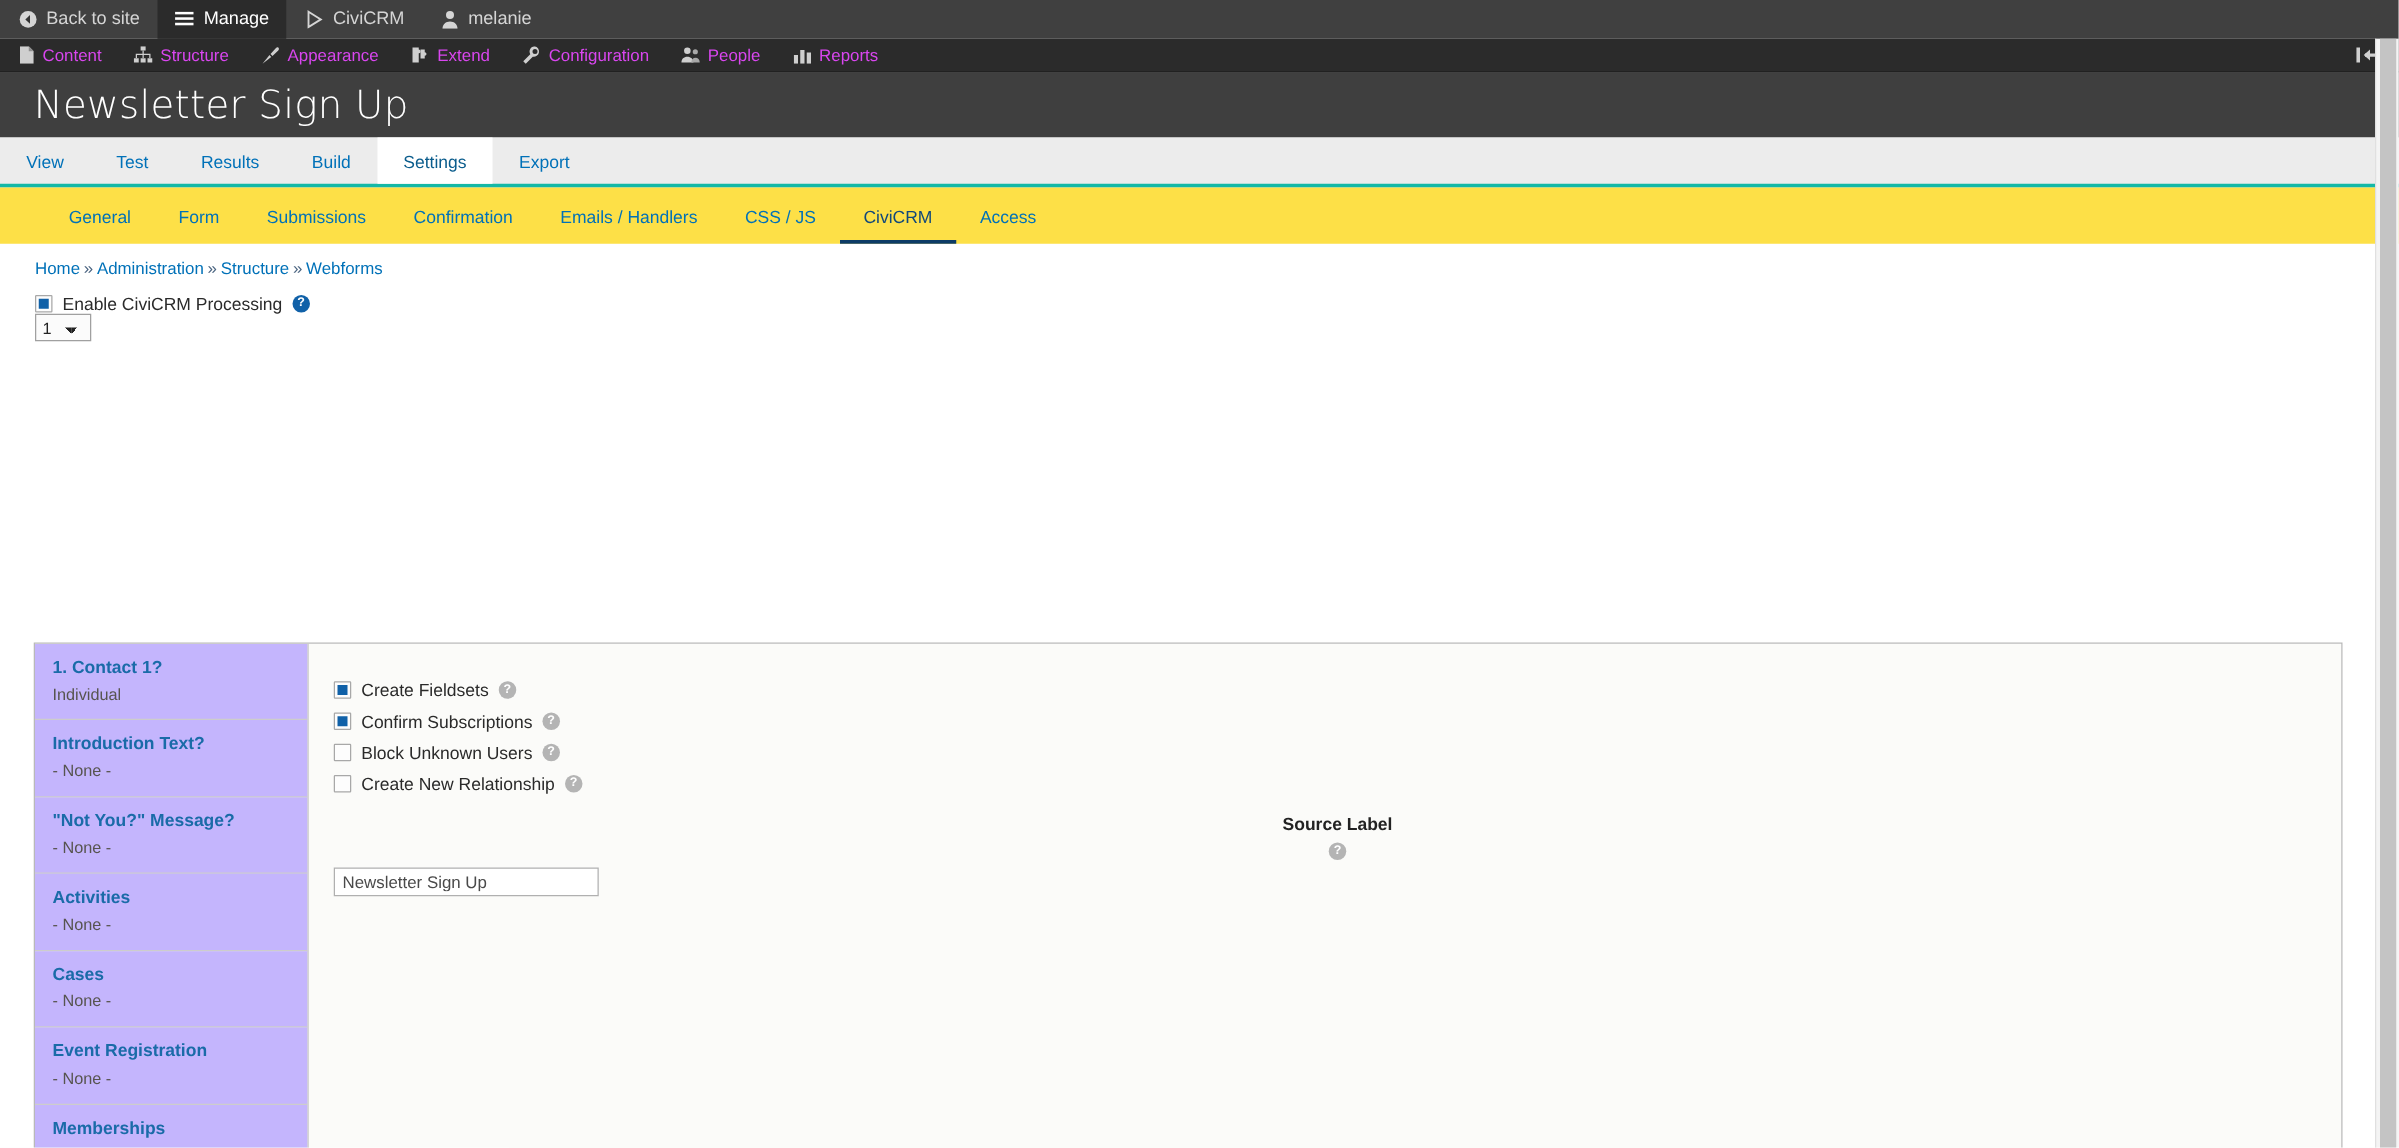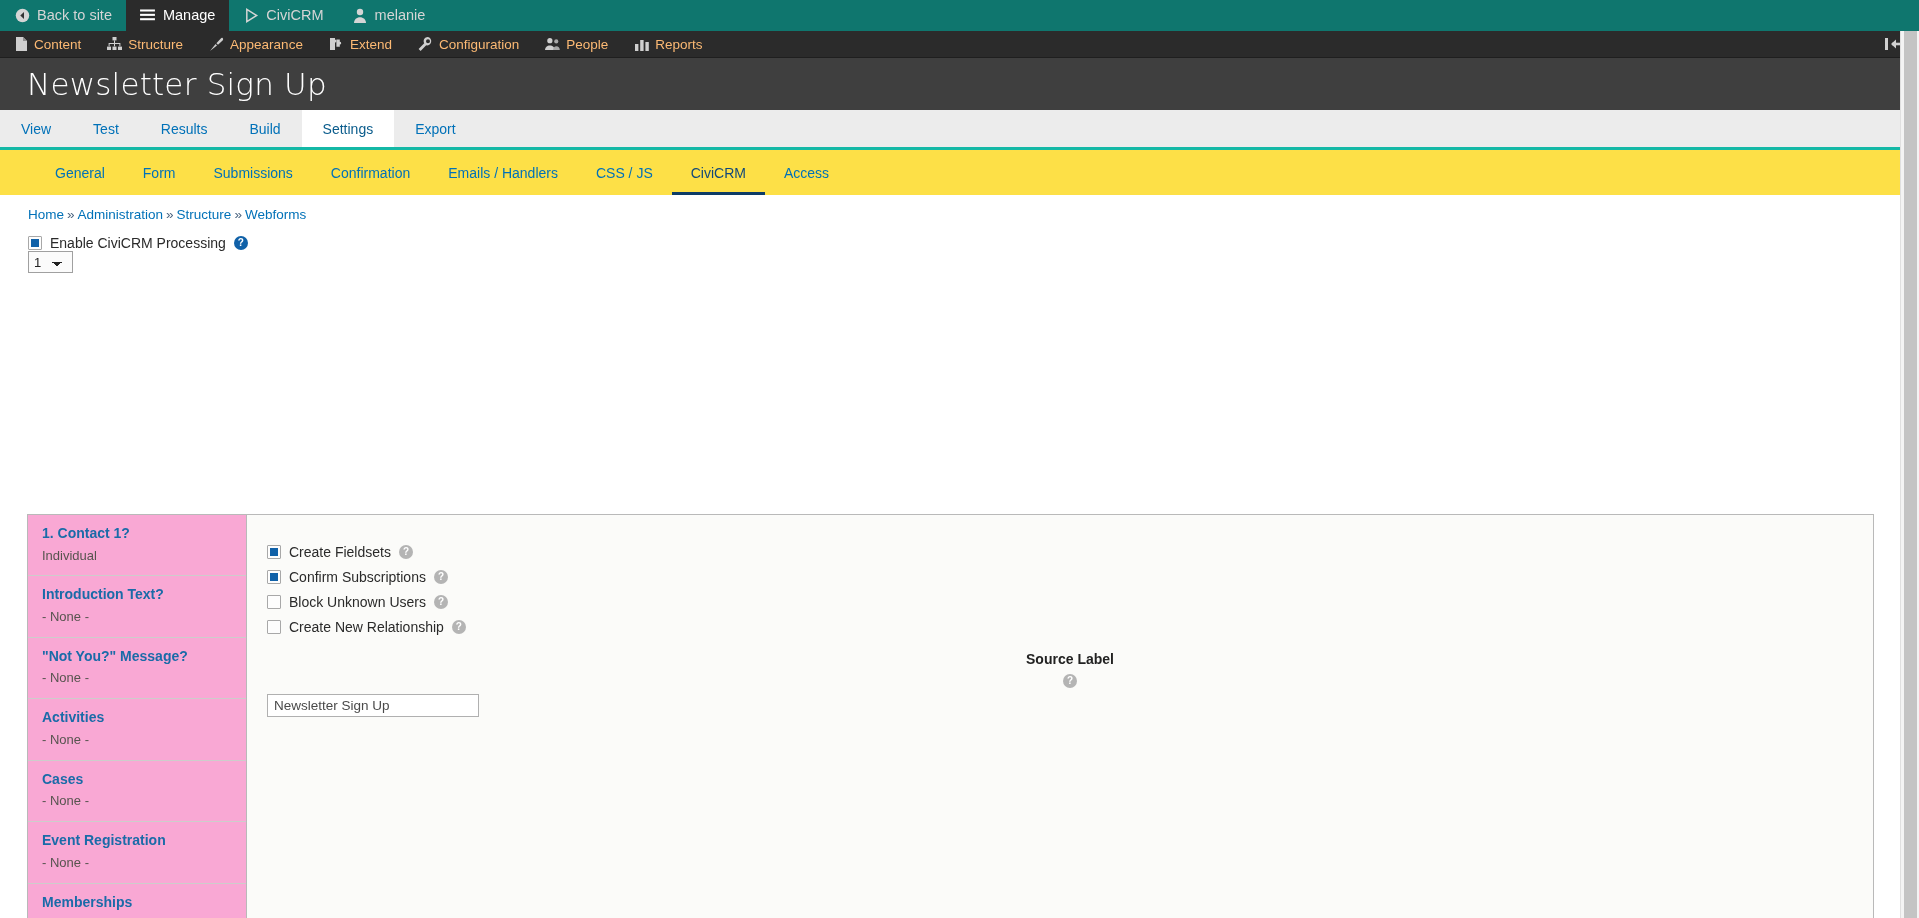--- a/index.html
+++ b/index.html
@@ -8,21 +8,21 @@
     width: 1919px; height: 918px;
     overflow: hidden;
     background: #fff;
     font-family: "Liberation Sans", sans-serif;
     -webkit-font-smoothing: antialiased;
   }
 
   
   #toolbar-bar {
     height: 31px;
-    background: #0f766e;
+    background: #404040;
     display: flex;
     align-items: stretch;
     position: relative;
   }
   .tb-tab {
     display: flex;
     align-items: center;
     gap: 7px;
     padding: 0 14px;
     color: #d5d5d5;
@@ -40,21 +40,21 @@
     display: flex;
     align-items: stretch;
     position: relative;
     border-bottom: 1px solid #1f1f1f;
   }
   .tray-item {
     display: flex;
     align-items: center;
     gap: 6px;
     padding: 0 13px;
-    color: #fdba74;
+    color: #d946ef;
     font-size: 13.5px;
     line-height: 27px;
     white-space: nowrap;
     cursor: pointer;
   }
   .tray-item .ic { display: inline-flex; align-items: center; justify-content: center; width: 15px; height: 15px; }
   #tray-collapse {
     margin-left: auto;
     display: flex; align-items: center;
     padding: 0 10px; cursor: pointer;
@@ -207,21 +207,21 @@
     width: 219px;
     flex: 0 0 219px;
     background: #f2f2f0;
     border-right: 1px solid #b9b9b9;
     height: 501px;
     overflow: hidden;
   }
   .sb-item {
     padding: 10px 12px 11px 14px;
     border-bottom: 1px solid #cdcdcb;
-    background: #f9a8d4;
+    background: #c4b5fd;
     cursor: pointer;
   }
   .sb-title {
     font-size: 14px;
     font-weight: bold;
     color: #1a6ba8;
     margin-bottom: 4px;
     line-height: 1.25;
   }
   .sb-sub {

